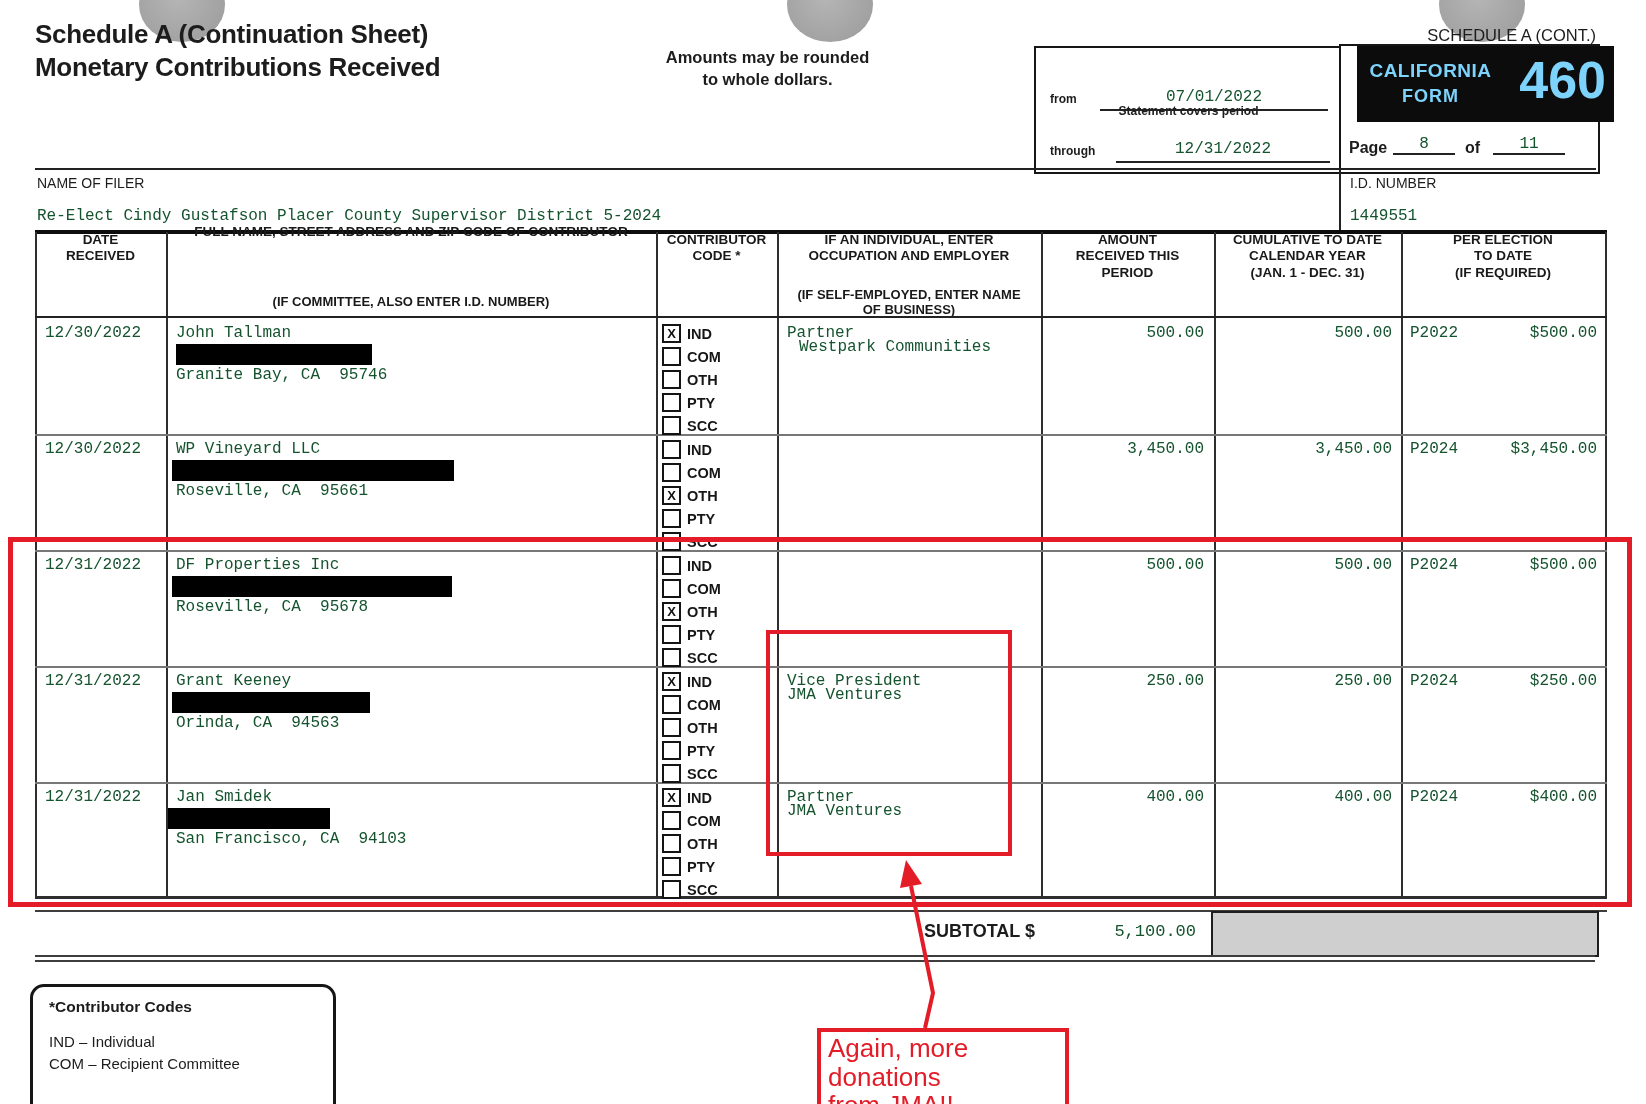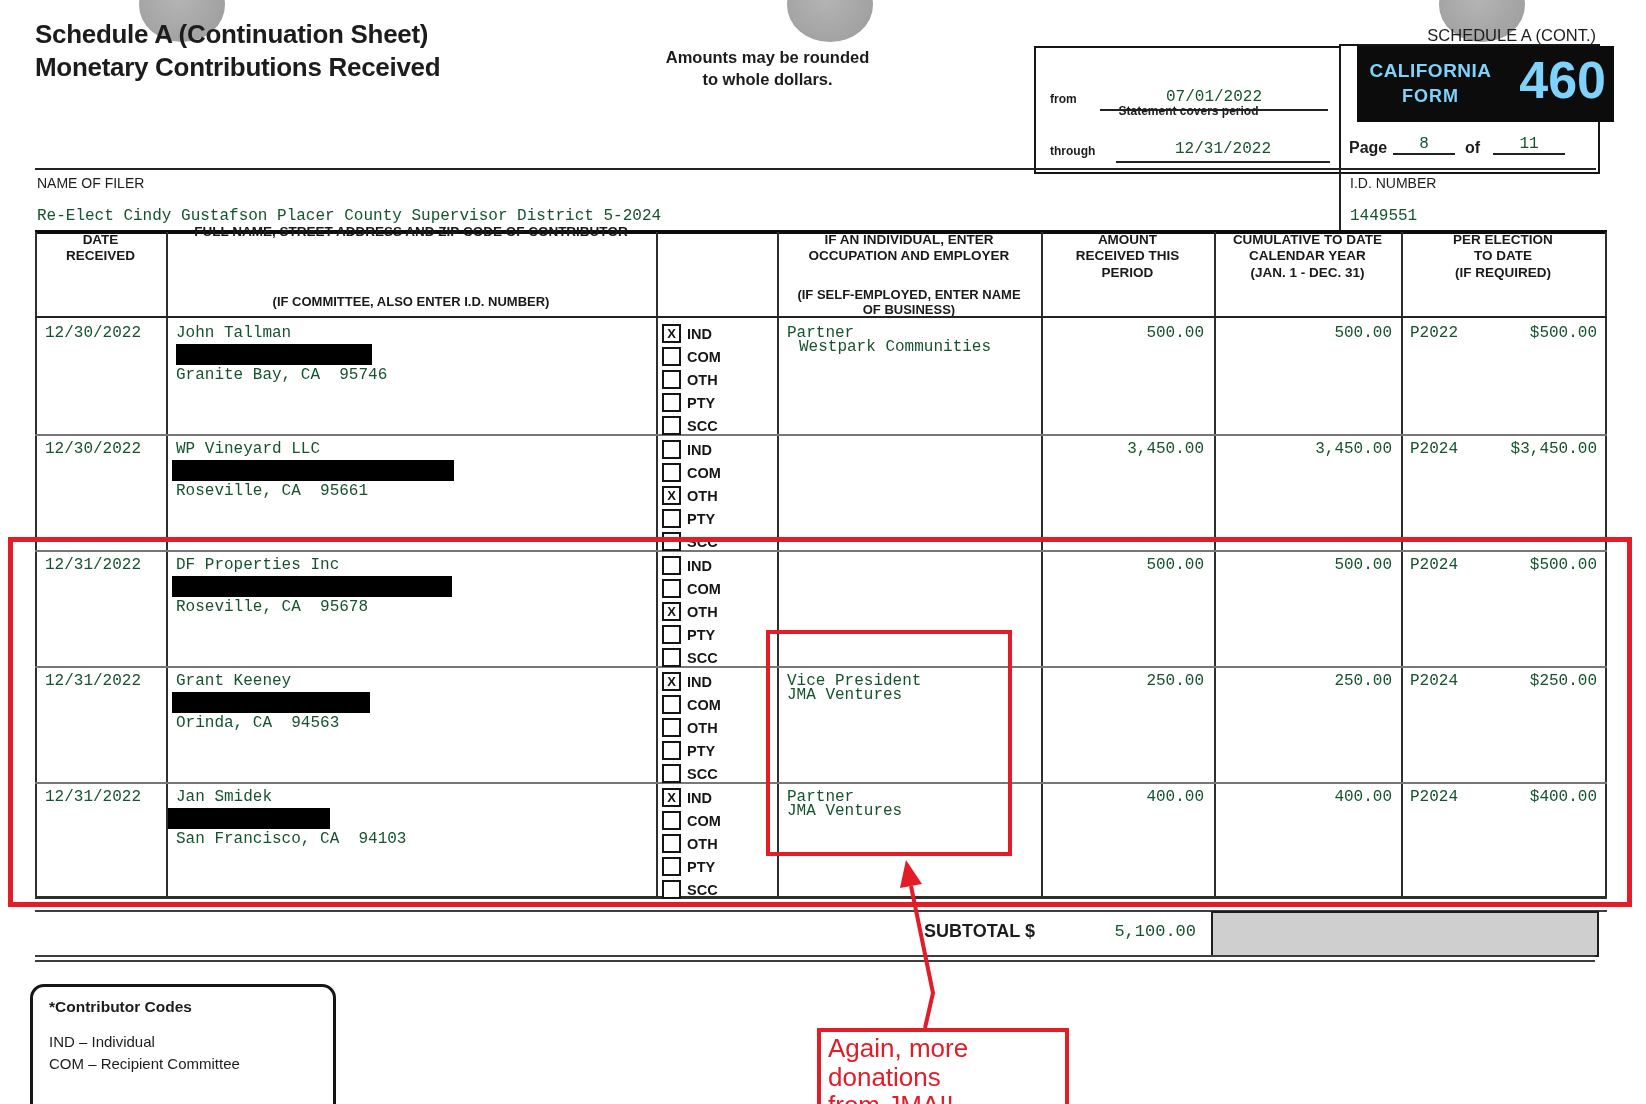--- a/index.html
+++ b/index.html
@@ -97,20 +97,24 @@
   <div class="vline" style="left:1605px;"></div>
 
   <div class="hcell" style="left:35px;top:232px;width:131px;height:86px;">
     <span class="preline">DATE
 RECEIVED</span>
   </div>
   <div class="hcell" style="left:166px;top:224px;width:490px;height:86px;">
     <span>FULL NAME, STREET ADDRESS AND ZIP CODE OF CONTRIBUTOR</span>
     <span class="hsub">(IF COMMITTEE, ALSO ENTER I.D. NUMBER)</span>
   </div>
+  <div class="hcell" style="left:656px;top:232px;width:121px;height:86px;">
+    <span class="preline">CONTRIBUTOR
+CODE *</span>
+  </div>
   <div class="hcell" style="left:777px;top:232px;width:264px;height:86px;">
     <span class="preline">IF AN INDIVIDUAL, ENTER
 OCCUPATION AND EMPLOYER</span>
     <span class="hsub preline">(IF SELF-EMPLOYED, ENTER NAME
 OF BUSINESS)</span>
   </div>
   <div class="hcell" style="left:1041px;top:232px;width:173px;height:86px;">
     <span class="preline">AMOUNT
 RECEIVED THIS
 PERIOD</span>

